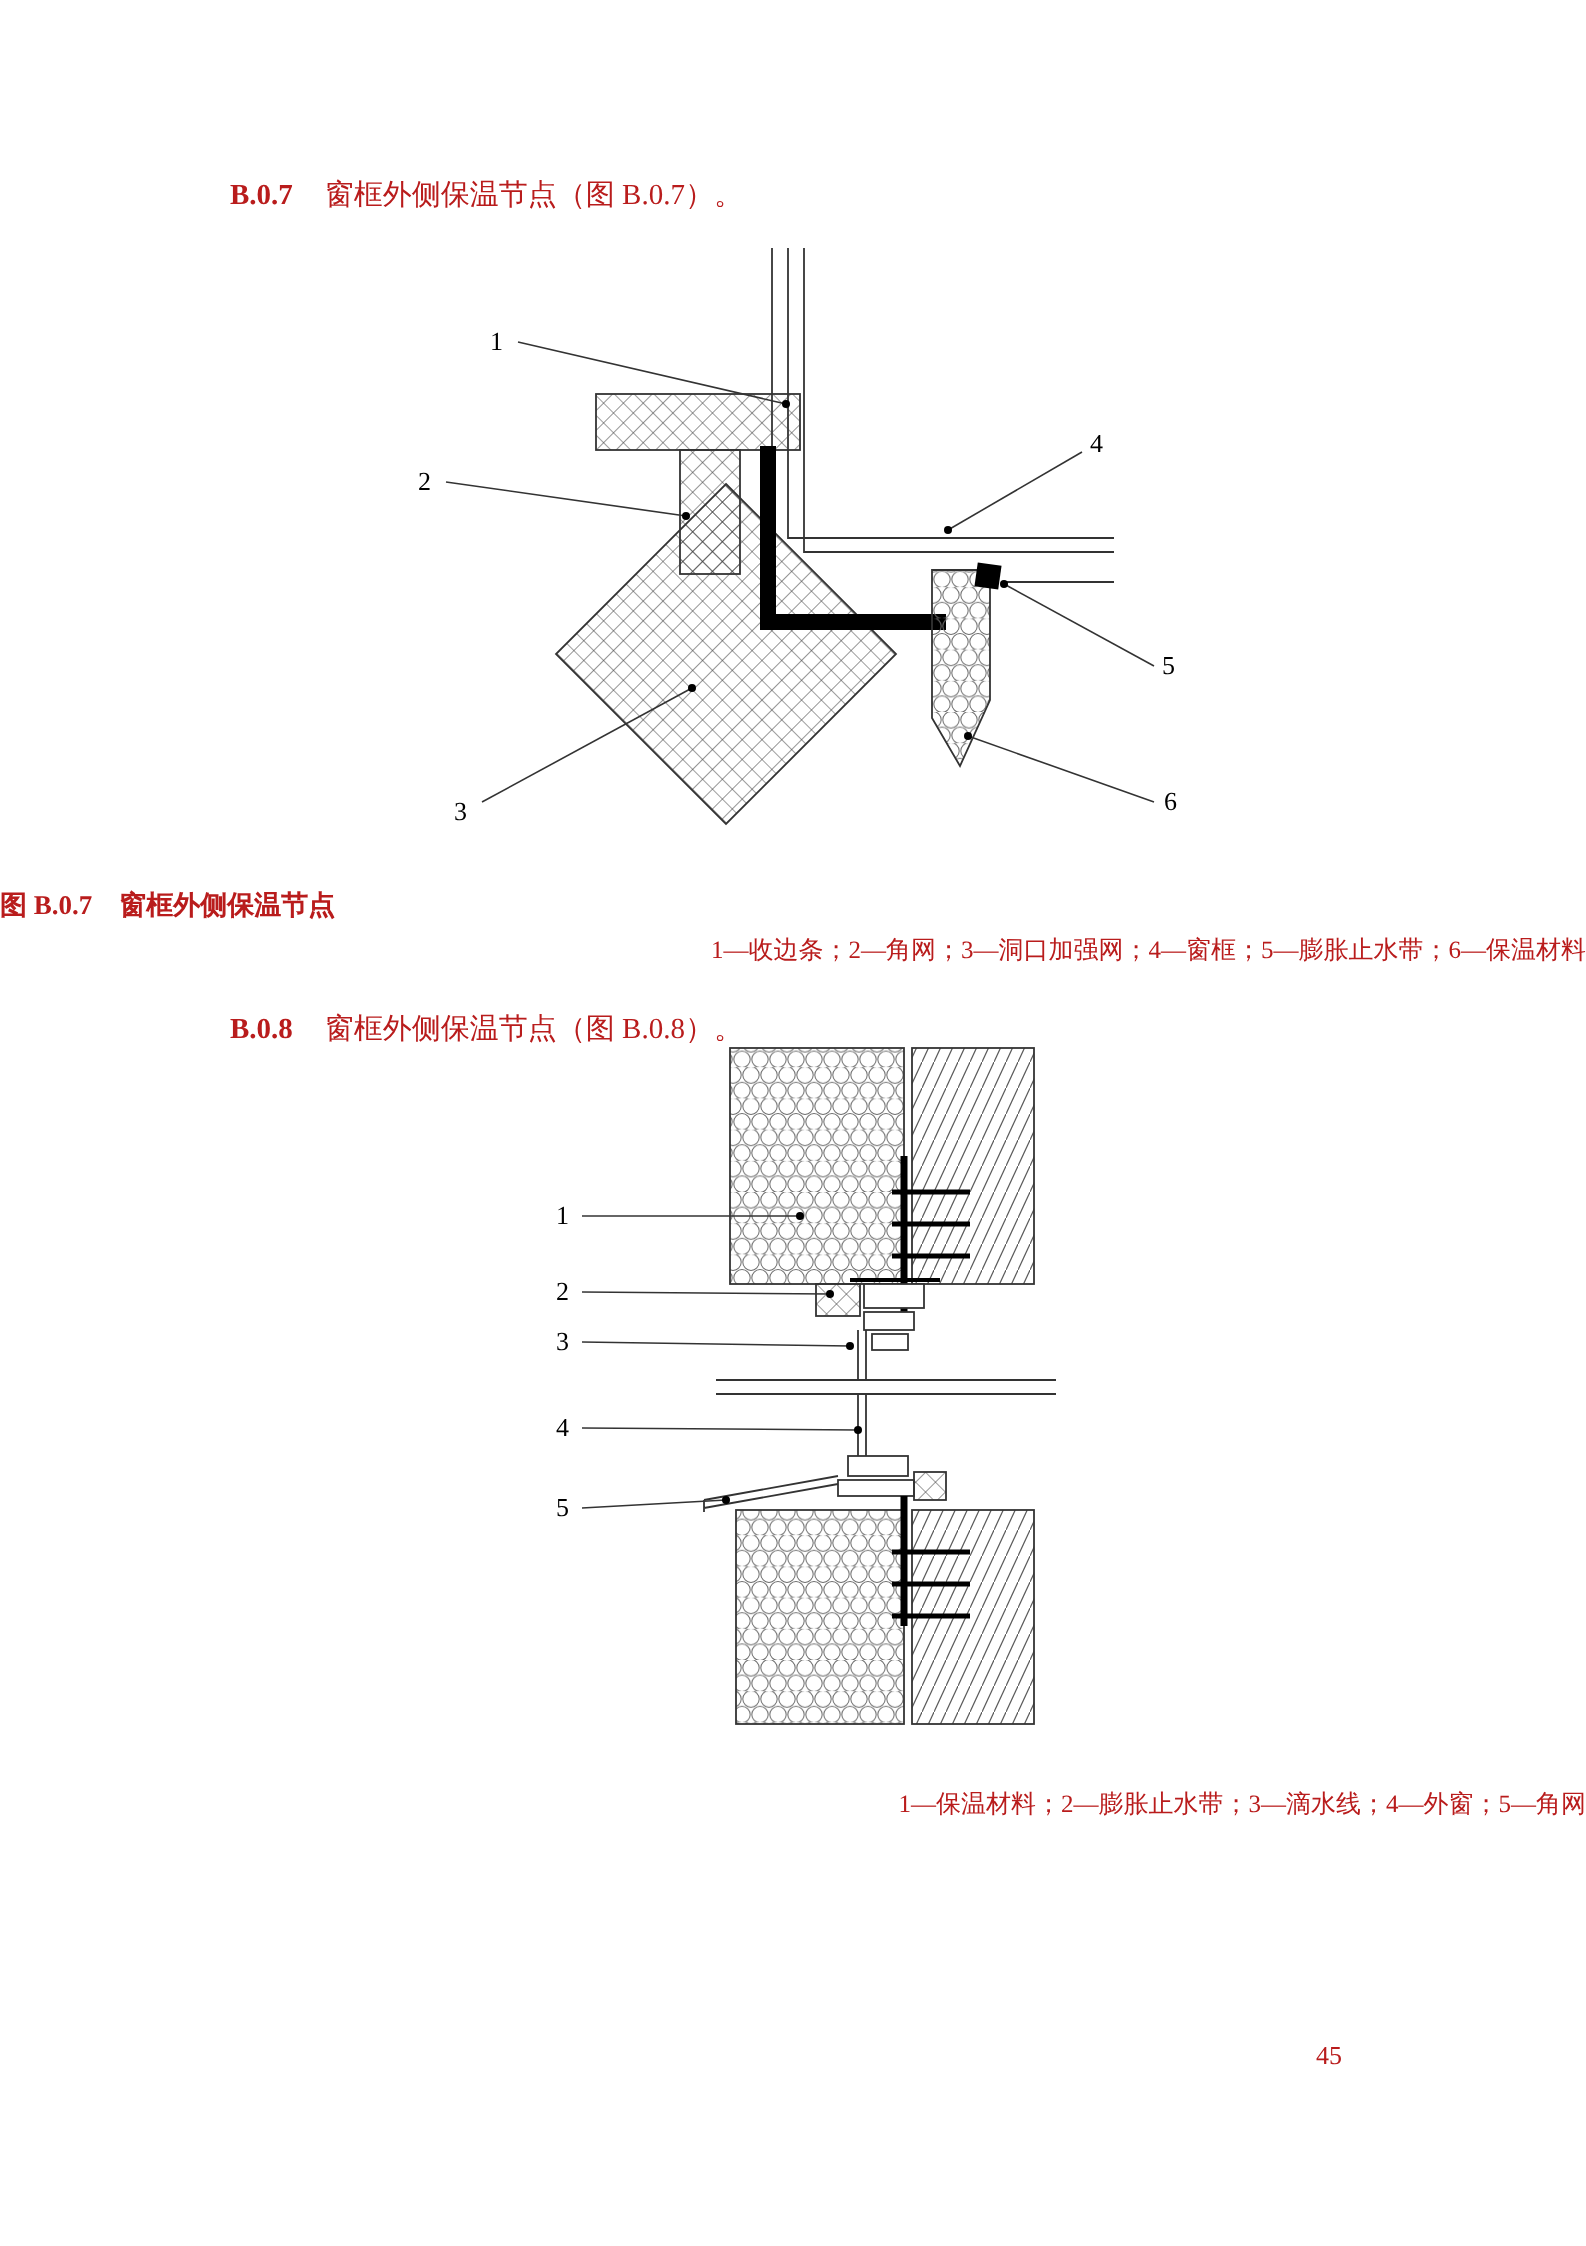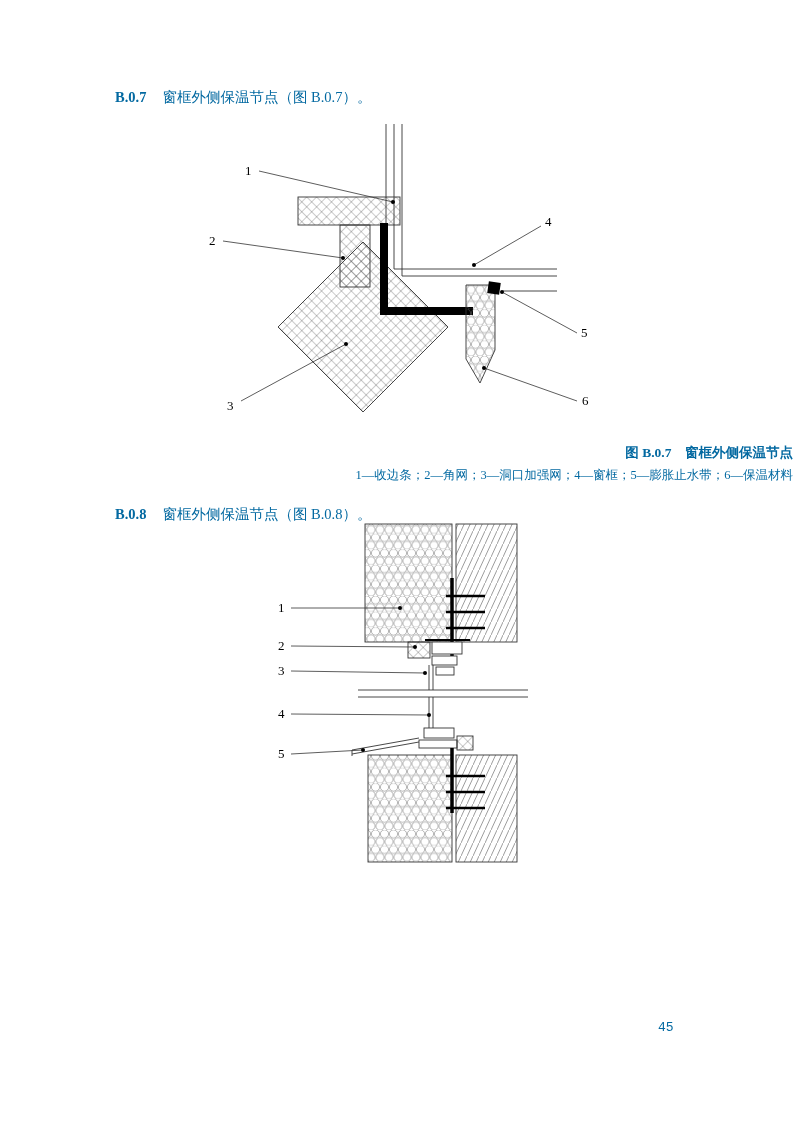--- a/index.html
+++ b/index.html
@@ -1,26 +1,26 @@
 <!DOCTYPE html>
 <html><head>
 <meta charset="utf-8">
 <style>
   * { margin:0; padding:0; box-sizing:border-box; }
   html,body { background:#ffffff; }
   .page {
     position:relative; width:793px; height:1123px; background:#fff;
-    font-family:"Liberation Serif","DejaVu Serif",serif; color:#0369a1; overflow:hidden;
+    font-family:"Liberation Serif","DejaVu Serif",serif; color:#b91c1c; overflow:hidden;
   }
   .clause-head { position:absolute; left:115px; font-size:14.5px; white-space:nowrap; }
   .clause-num { font-weight:bold; margin-right:16px; }
   .fig { position:absolute; }
-  .fig-caption { position:absolute; left:0; width:100%; text-align:right; font-weight:bold; font-size:13.5px; }
+  .fig-caption { position:absolute; left:0; width:100%; text-align:left; font-weight:bold; font-size:13.5px; }
   .fig-legend { position:absolute; left:0; width:100%; text-align:right; font-size:12.5px; }
-  .page-num { position:absolute; font-size:13px;font-family:Liberation Mono, monospace; }
+  .page-num { position:absolute; font-size:13px; }
   .thin { stroke:#333; stroke-width:0.9; fill:none; }
   .leader { stroke:#333; stroke-width:0.8; fill:none; }
   .outline { stroke:#333; stroke-width:0.9; }
   .lbl { font-size:13px; font-family:"Liberation Serif","DejaVu Serif",serif; fill:#000; }
 </style>
 </head>
 <body>
 
 <div class="page">
 
@@ -135,16 +135,17 @@
         <circle cx="118" cy="232" r="2"></circle>
     </g>
 
     <text class="lbl" x="33" y="94">1</text>
     <text class="lbl" x="33" y="132">2</text>
     <text class="lbl" x="33" y="157">3</text>
     <text class="lbl" x="33" y="200">4</text>
     <text class="lbl" x="33" y="240">5</text>
   </svg>
 
+  <p class="fig-legend" style="top:894px">1—保温材料；2—膨胀止水带；3—滴水线；4—外窗；5—角网</p>
 
   <div class="page-num" style="left:658px; top:1020px">45</div>
 
 </div>
 
 </body></html>

